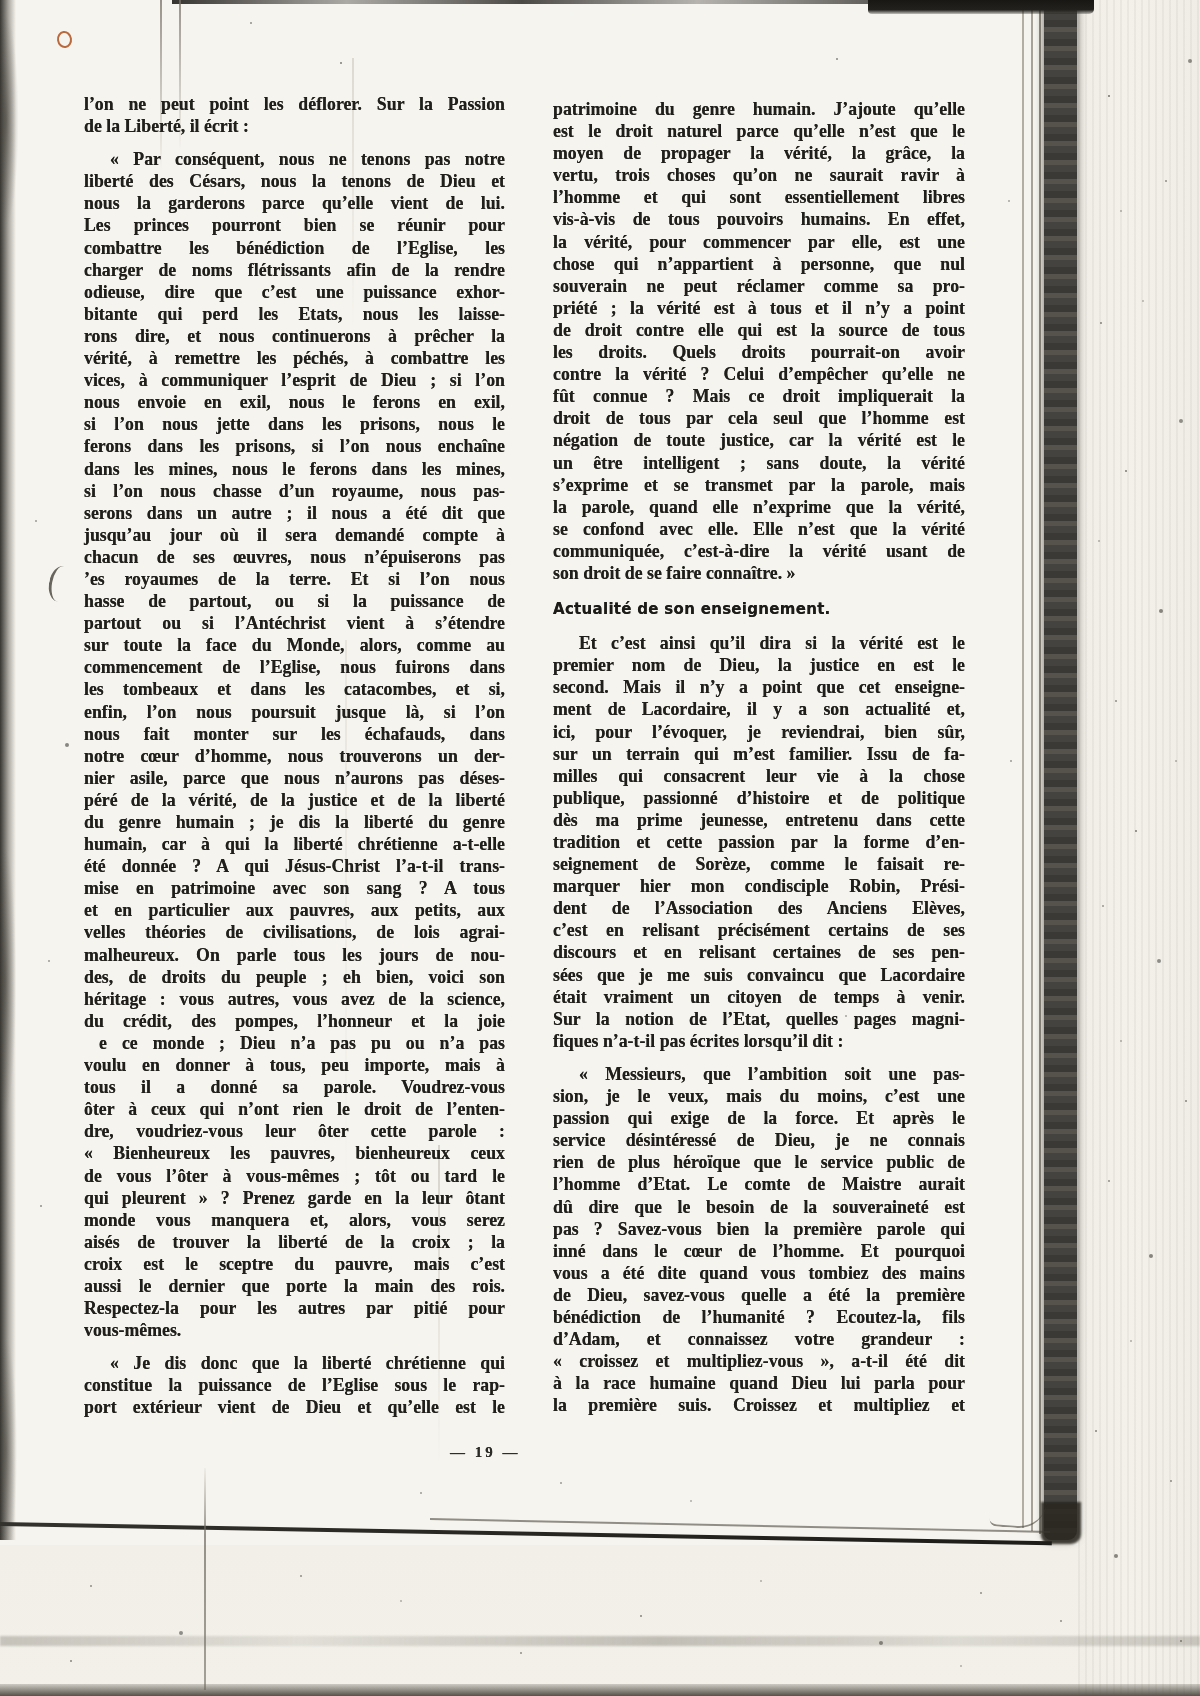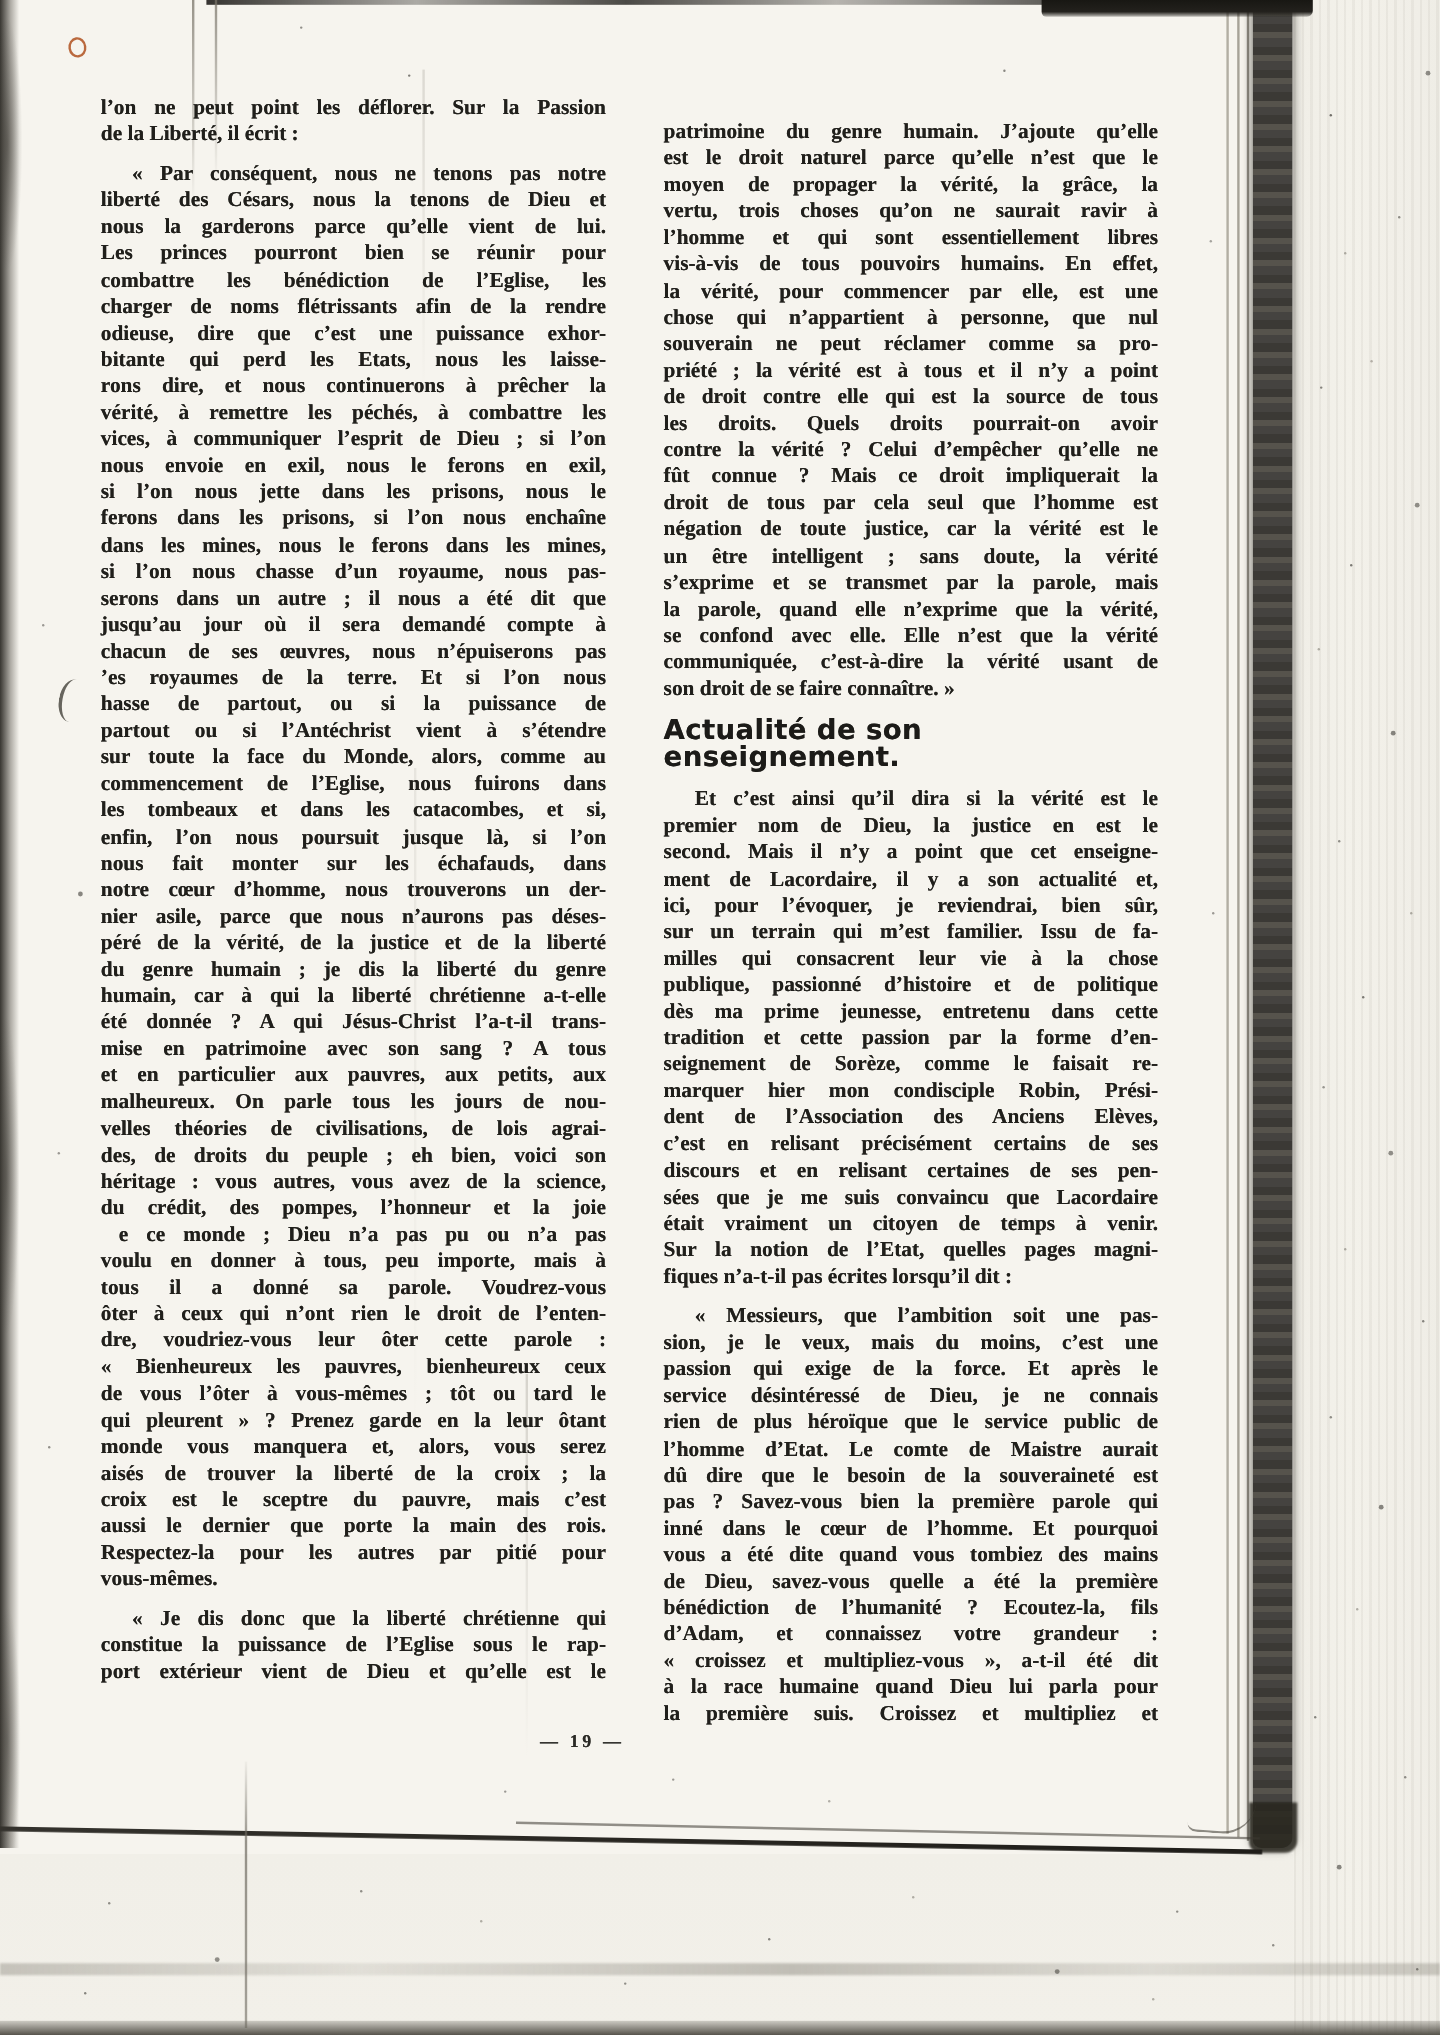--- a/index.html
+++ b/index.html
@@ -152,31 +152,31 @@
 
   
   .col{
     position:absolute;
     color:#201f1b;
     font-size:17.8px;
     line-height:22.1px;
     font-weight:700;
     text-shadow:0 0 .45px rgba(32,31,27,.8);
   }
-  .col-left{left:84px;top:78px;width:421px;}
+  .col-left{left:84px;top:93px;width:421px;}
   .col-right{left:553px;top:98px;width:412px;}
   .block{margin:0 0 11px 0;}
   .block:last-child{margin-bottom:0;}
   .ln{text-align:justify;text-align-last:justify;}
   .ln.ind{padding-left:26px;}
   .ln.last{text-align:left;text-align-last:left;}
   .heading{
     font-family:"DejaVu Sans", sans-serif;
     font-weight:800;
-    font-size:23px;
+    font-size:15px;
     letter-spacing:.3px;
     margin:14px 0 12px 0;
     color:#1c1b18;
   }
   .page-number{
     position:absolute;left:450px;top:1444px;
     font-size:15px;font-weight:700;color:#2b2a26;
     letter-spacing:3px;
     text-shadow:0 0 .5px rgba(43,42,38,.8);
   }
@@ -245,22 +245,22 @@
         <div class="ln">enfin, l’on nous poursuit jusque là, si l’on</div>
         <div class="ln">nous fait monter sur les échafauds, dans</div>
         <div class="ln">notre cœur d’homme, nous trouverons un der-</div>
         <div class="ln">nier asile, parce que nous n’aurons pas déses-</div>
         <div class="ln">péré de la vérité, de la justice et de la liberté</div>
         <div class="ln">du genre humain ; je dis la liberté du genre</div>
         <div class="ln">humain, car à qui la liberté chrétienne a-t-elle</div>
         <div class="ln">été donnée ? A qui Jésus-Christ l’a-t-il trans-</div>
         <div class="ln">mise en patrimoine avec son sang ? A tous</div>
         <div class="ln">et en particulier aux pauvres, aux petits, aux</div>
+        <div class="ln">velles théories de civilisations, de lois agrai-</div>
         <div class="ln">malheureux. On parle tous les jours de nou-</div>
-        <div class="ln">velles théories de civilisations, de lois agrai-</div>
         <div class="ln">des, de droits du peuple ; eh bien, voici son</div>
         <div class="ln">héritage : vous autres, vous avez de la science,</div>
         <div class="ln">du crédit, des pompes, l’honneur et la joie</div>
         <div class="ln">&nbsp;e ce monde ; Dieu n’a pas pu ou n’a pas</div>
         <div class="ln">voulu en donner à tous, peu importe, mais à</div>
         <div class="ln">tous il a donné sa parole. Voudrez-vous</div>
         <div class="ln">ôter à ceux qui n’ont rien le droit de l’enten-</div>
         <div class="ln">dre, voudriez-vous leur ôter cette parole :</div>
         <div class="ln">« Bienheureux les pauvres, bienheureux ceux</div>
         <div class="ln">de vous l’ôter à vous-mêmes ; tôt ou tard le</div>

